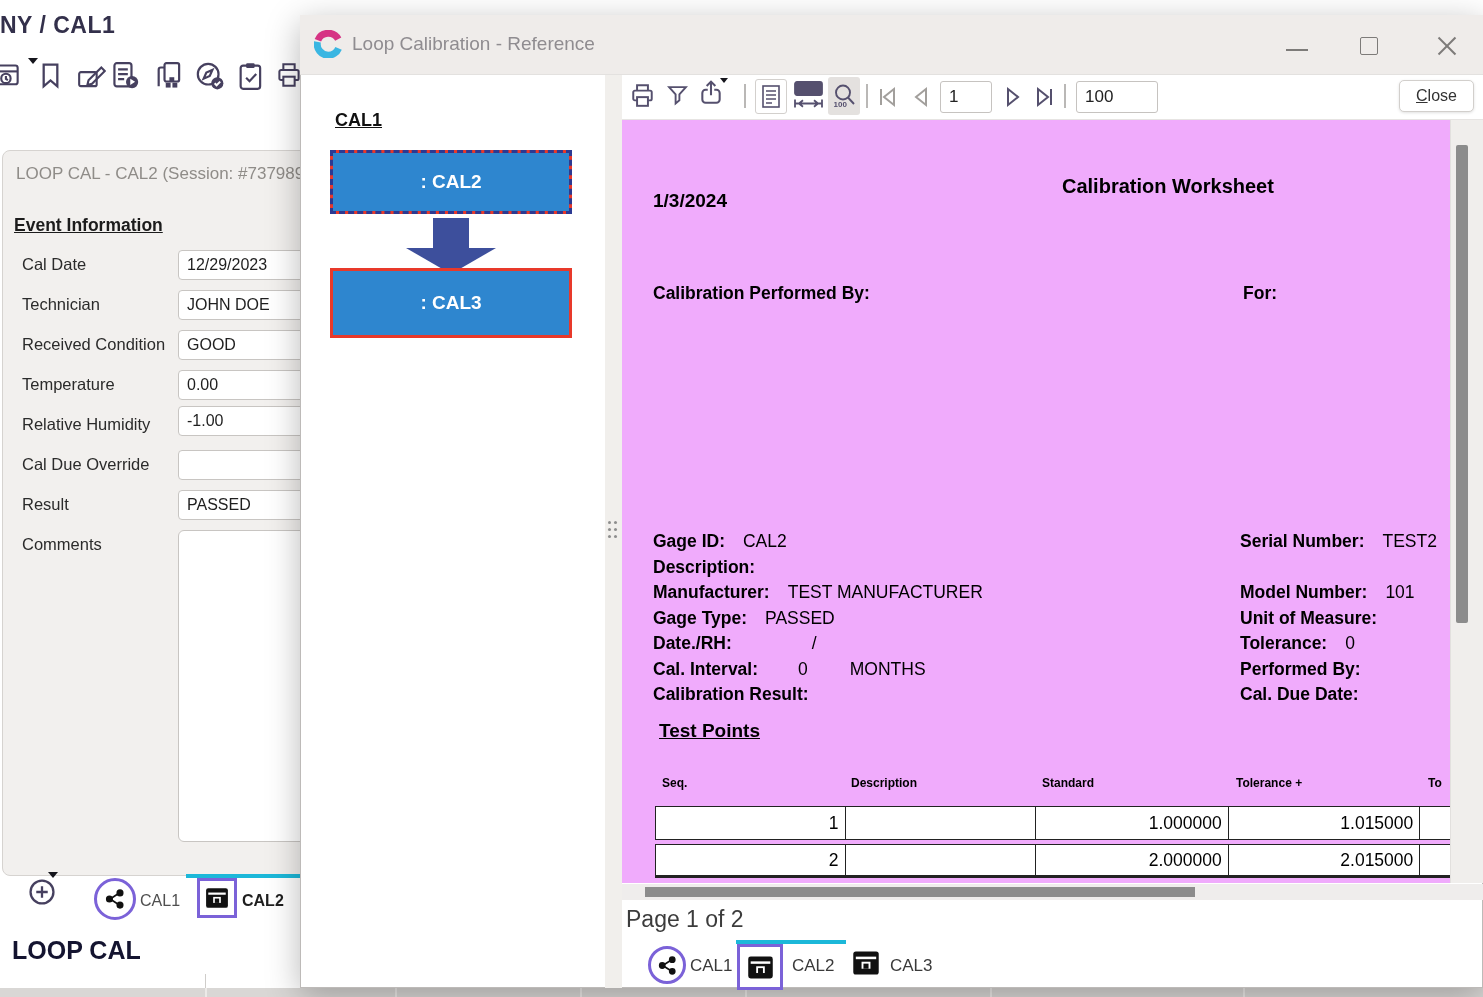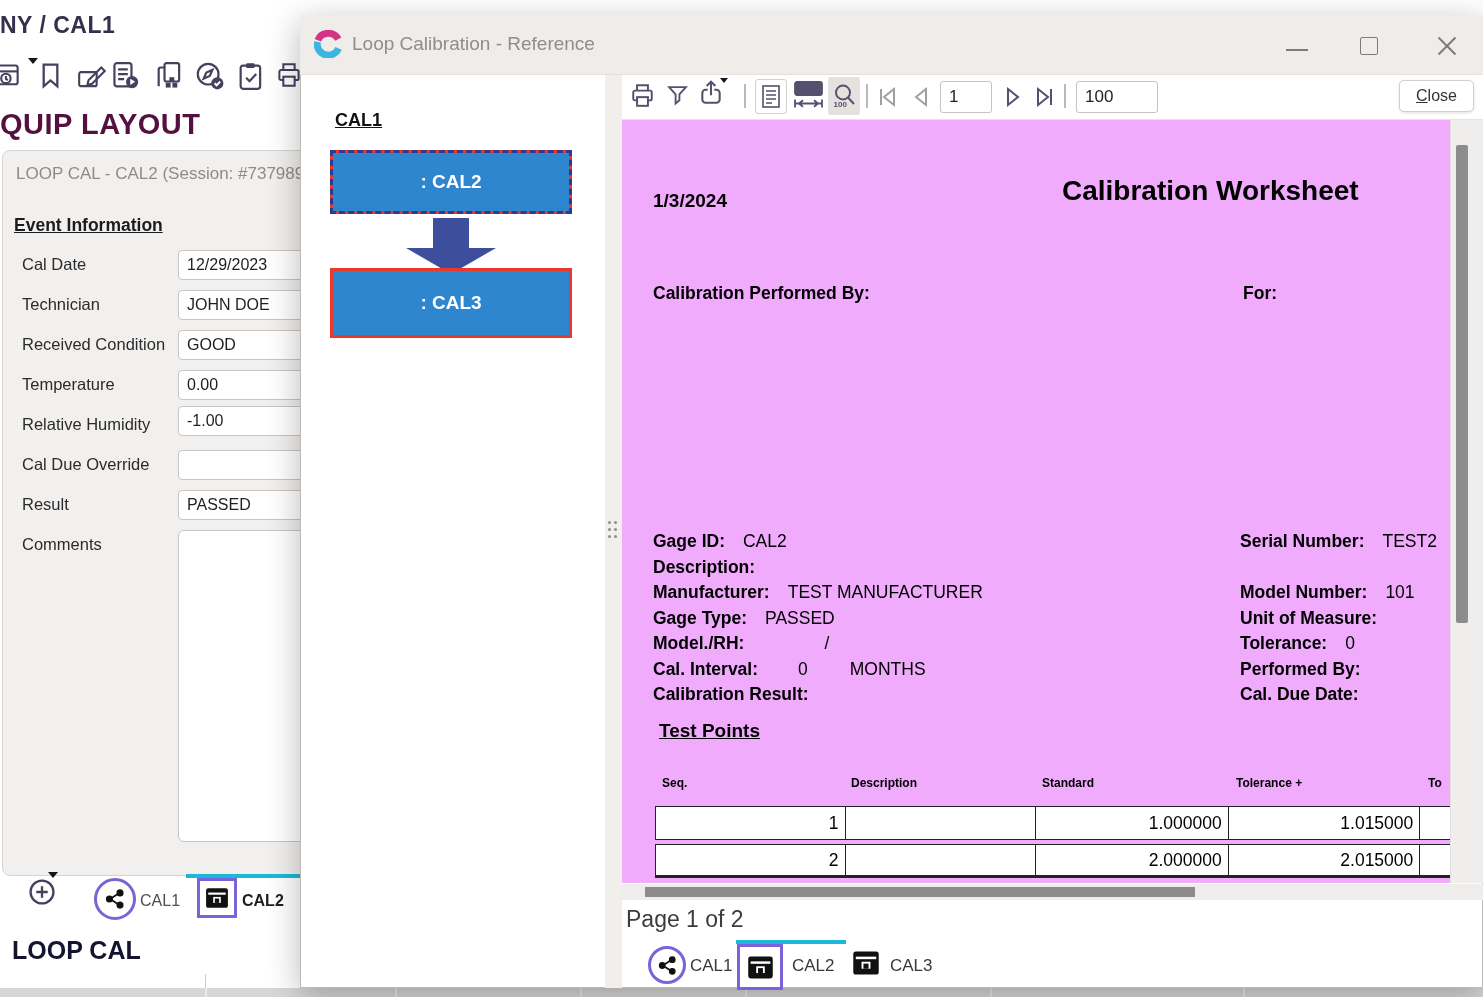--- a/index.html
+++ b/index.html
@@ -59,21 +59,21 @@
   .tool-btn-border { border:1px solid #d3d0cd; border-radius:3px; display:flex; align-items:center; justify-content:center; background:#fff; }
   .tool-btn-active { background:#e4e1df; border-radius:3px; display:flex; align-items:center; justify-content:center; }
   .nav-disabled { color:#a29f9c; }
   .tb-input { height:32px; background:#fff; border:1px solid #c6c3c0; border-radius:3px; font-family:inherit; font-size:17px; color:#222; padding:0 8px; }
   .close-btn { left:1399px; top:80px; width:75px; height:32px; background:#fff; border:1px solid #d2cfcc; border-radius:5px;
                box-shadow:0 1px 3px rgba(0,0,0,.12); font-size:16px; color:#323232; display:flex; align-items:center; justify-content:center; cursor:default; }
   .close-u { text-decoration:underline; }
 
   .report-area { left:622px; top:120px; width:828px; height:763px; background:#f0abfc; overflow:hidden; }
   .rpt-date { left:31px; top:70px; font-size:19px; font-weight:bold; color:#000; }
-  .rpt-title { left:440px; top:55px; font-size:28px; font-weight:800; color:#000; }
+  .rpt-title { left:440px; top:55px; font-size:20px; font-weight:800; color:#000; }
   .rpt-bold { font-weight:bold; color:#000; font-size:17.5px; }
   .rl { font-weight:bold; color:#000; font-size:17.5px; }
   .rv { font-weight:normal; color:#000; font-size:17.5px; margin-left:18px; }
   .rv2 { font-weight:normal; color:#000; font-size:17.5px; margin-left:42px; }
   .rpt-line { white-space:nowrap; }
   .tp-heading { left:37px; top:600px; font-size:19px; font-weight:800; color:#000; text-decoration:underline; }
   .tp-col { font-size:12px; font-weight:bold; color:#000; top:656px; }
   .tp-row { left:33px; width:900px; height:34px; display:flex; border:1.5px solid #222; background:#fff; }
   .tp-cell { border-right:1.5px solid #222; height:100%; display:flex; align-items:center; justify-content:flex-end;
              padding-right:6px; font-size:17.5px; color:#000; }
@@ -147,21 +147,20 @@
     </svg>
   </div>
   <div class="abs bg-toolbar-icon" style="left:276px;">
     <svg width="26" height="26" viewBox="0 0 23 23" fill="none" stroke="currentColor" stroke-width="1.8">
       <path d="M6.5 7V2h10v5"></path>
         <rect x="3" y="7" width="17" height="9" rx="1.5"></rect>
         <rect x="6.5" y="13" width="10" height="8" fill="#fff"></rect>
     </svg>
   </div>
 
-  <div class="abs page-heading">QUIP LAYOUT</div>
 
   <div class="abs loop-panel"></div>
   <div class="abs panel-title">LOOP CAL - CAL2 (Session: #737989</div>
   <div class="abs section-heading">Event Information</div>
 
   <div class="abs fld-label" style="top:255px;">Cal Date</div>
   <input class="abs fld-input" style="top: 250px;" value="12/29/2023">
   <div class="abs fld-label" style="top:295px;">Technician</div>
   <input class="abs fld-input" style="top: 290px;" value="JOHN DOE">
   <div class="abs fld-label" style="top:335px;">Received Condition</div>
@@ -331,21 +330,21 @@
     <div class="abs rpt-line" style="left:31px; top:437px;">
       <span class="rl">Description:</span><span class="rv"></span>
     </div>
     <div class="abs rpt-line" style="left:31px; top:462px;">
       <span class="rl">Manufacturer:</span><span class="rv">TEST MANUFACTURER</span>
     </div>
     <div class="abs rpt-line" style="left:31px; top:488px;">
       <span class="rl">Gage Type:</span><span class="rv">PASSED</span>
     </div>
     <div class="abs rpt-line" style="left:31px; top:513px;">
-      <span class="rl">Model./RH:</span><span class="rv" style="margin-left:80px;">/</span>
+      <span class="rl">Date./RH:</span><span class="rv" style="margin-left:80px;">/</span>
     </div>
     <div class="abs rpt-line" style="left:31px; top:539px;">
       <span class="rl">Cal. Interval:</span><span class="rv" style="margin-left:40px;">0</span><span class="rv2">MONTHS</span>
     </div>
     <div class="abs rpt-line" style="left:31px; top:564px;">
       <span class="rl">Calibration Result:</span><span class="rv"></span>
     </div>
 
     <div class="abs rpt-line" style="left:618px; top:411px;text-align:center;">
       <span class="rl">Serial Number:</span><span class="rv">TEST2</span>

